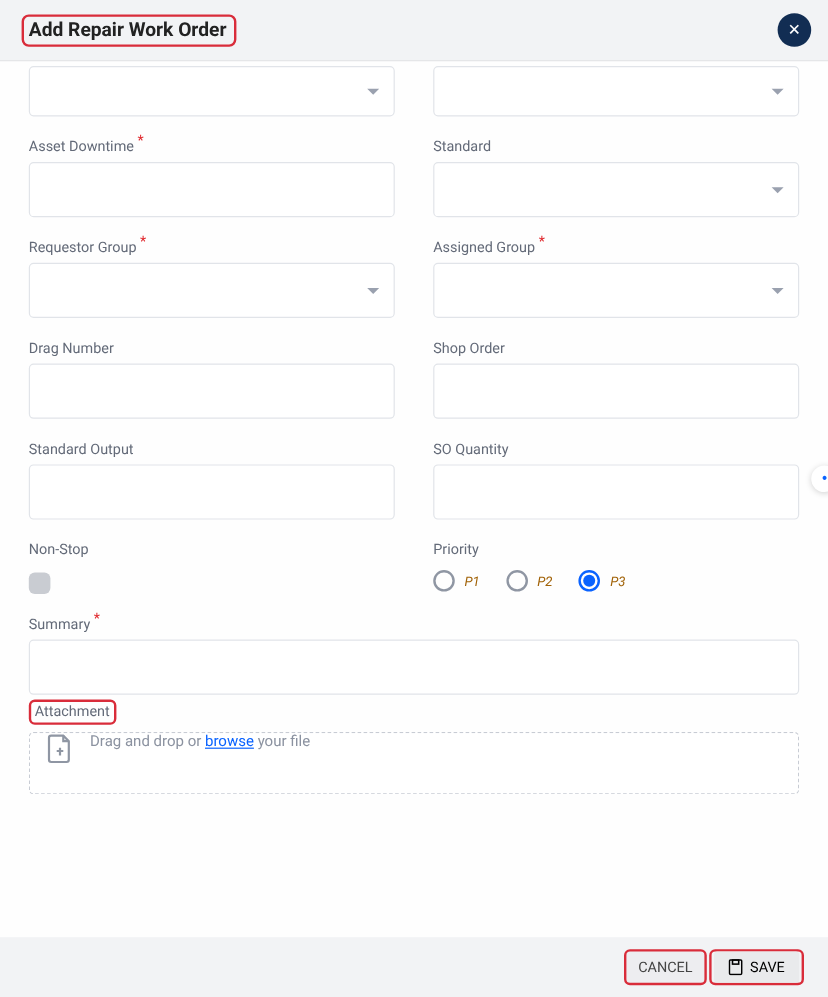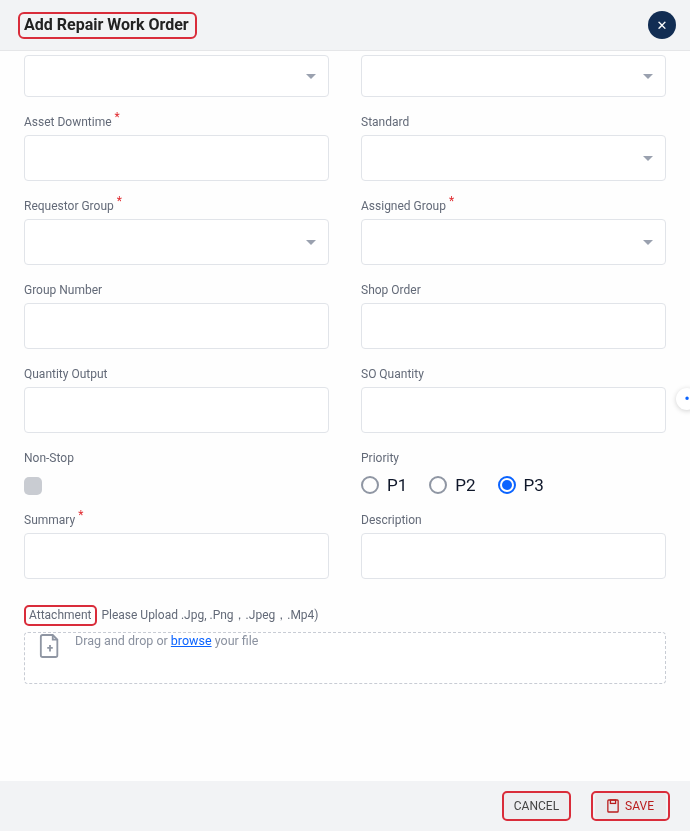--- a/index.html
+++ b/index.html
@@ -93,23 +93,23 @@
   .radio-row { display: flex; gap: 22px; align-items: center; margin-top: 4px; }
   .radio { display: flex; align-items: center; gap: 8px; cursor: pointer; }
   .radio-circle {
     width: 18px; height: 18px;
     border: 2px solid #8f96a3;
     border-radius: 50%;
     display: flex; align-items: center; justify-content: center;
   }
   .radio.selected .radio-circle { border-color: #0a63ff; }
   .radio-dot { width: 10px; height: 10px; border-radius: 50%; background: #0a63ff; }
-  .radio-label { font-size: 17px; color: #0f172a; }
-
-  .attach-row { margin-top: 26px; font-size: 12px; color: #636a78; display:flex; align-items:center; gap:4px; }
+  .radio-label { font-size: 11px; color: #a16207; font-style: italic; }
+
+  .attach-row { margin-top: 4px; font-size: 12px; color: #636a78; display:flex; align-items:center; gap:4px; }
   .attach-box {
     border: 2px solid #d92c3a;
     border-radius: 5px;
     padding: 0 4px 1px 3px;
     line-height: 16px;
   }
   .dropzone {
     margin-top: 6px;
     border: 1px dashed #c8ccd4;
     border-radius: 4px;
@@ -129,21 +129,21 @@
 
   .footer {
     position: absolute;
     bottom: 0; left: 0; right: 0;
     height: 50px;
     background: #f2f3f5;
     display: flex;
     align-items: center;
     justify-content: flex-end;
     padding-right: 20px;
-    gap: 20px;
+    gap: 2px;
   }
   .btn {
     height: 34px;
     padding: 0 14px;
     border-radius: 3px;
     font-size: 12px;
     display: flex;
     align-items: center;
     gap: 6px;
     cursor: pointer;
@@ -158,21 +158,21 @@
   }
   .btn-save-wrap {
     border: 2px solid #d92c3a;
     border-radius: 5px;
     padding: 0;
     height: 30px;
     display:flex; align-items:center;
   }
   .btn-save {
     background: #e9eaec;
-    color: #b91c1c;
+    color: #000000;
     height: 26px;
     margin: 0 2px;
     padding: 0 12px;
     cursor: default;
   }
   .save-icon { width: 12px; height: 14px; }
 
   .floater {
     position: absolute;
     right: -8px;
@@ -240,32 +240,32 @@
       <span class="label req">Assigned Group</span>
       <div class="control select">
           <span></span>
           <span class="caret"></span>
         </div>
     </div>
   </div>
 
   <div class="row">
     <div class="col field">
-      <span class="label">Group Number</span>
+      <span class="label">Drag Number</span>
       <div class="control"></div>
     </div>
     <div class="col field">
       <span class="label">Shop Order</span>
       <div class="control"></div>
     </div>
   </div>
 
   <div class="row">
     <div class="col field">
-      <span class="label">Quantity Output</span>
+      <span class="label">Standard Output</span>
       <div class="control"></div>
     </div>
     <div class="col field">
       <span class="label">SO Quantity</span>
       <div class="control"></div>
     </div>
   </div>
 
   <div class="row">
     <div class="col field">
@@ -291,29 +291,24 @@
         </div>
       </div>
     </div>
   </div>
 
   <div class="row">
     <div class="col field">
       <span class="label req">Summary</span>
       <div class="control"></div>
     </div>
-    <div class="col field">
-      <span class="label">Description</span>
-      <div class="control"></div>
-    </div>
   </div>
 
   <div class="attach-row">
     <span class="attach-box">Attachment</span>
-    <span>Please Upload .Jpg, .Png，.Jpeg，.Mp4)</span>
   </div>
 
   <div class="dropzone">
     <svg class="dz-icon" viewBox="0 0 24 28" fill="none" stroke="currentColor" stroke-width="2">
       <path d="M4 2h11l5 5v17a2 2 0 0 1-2 2H4a2 2 0 0 1-2-2V4a2 2 0 0 1 2-2z"></path>
       <path d="M15 2v5h5"></path>
       <path d="M12 13v7M9 16h6"></path>
     </svg>
     <div class="dz-text">
       <span>Drag and drop or </span><span class="browse">browse</span><span> your file</span>

